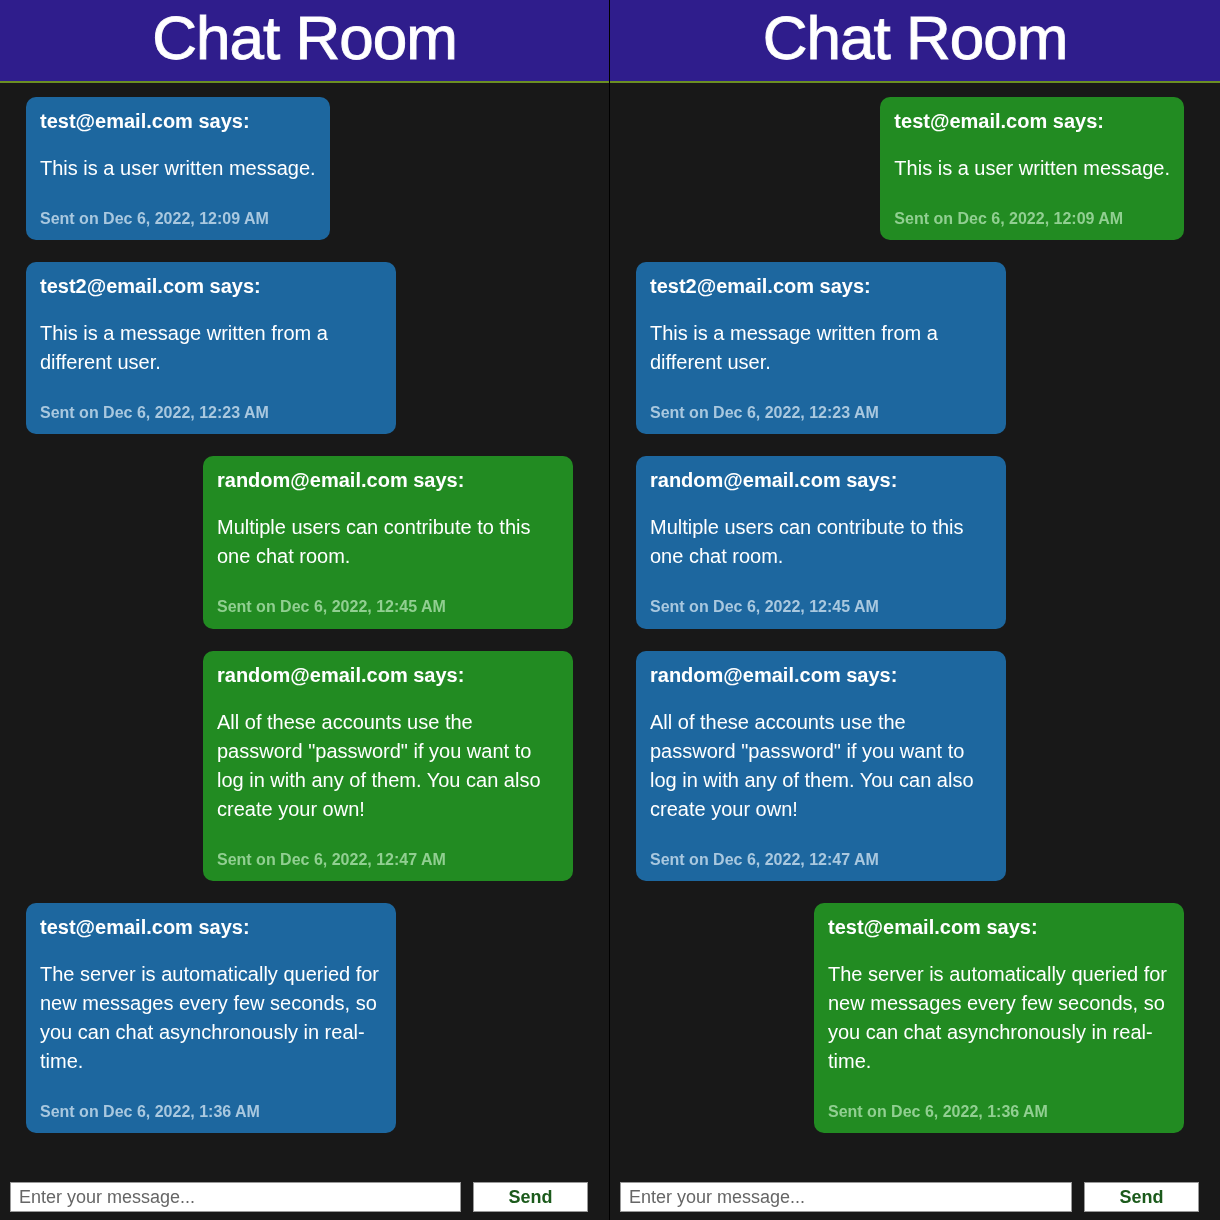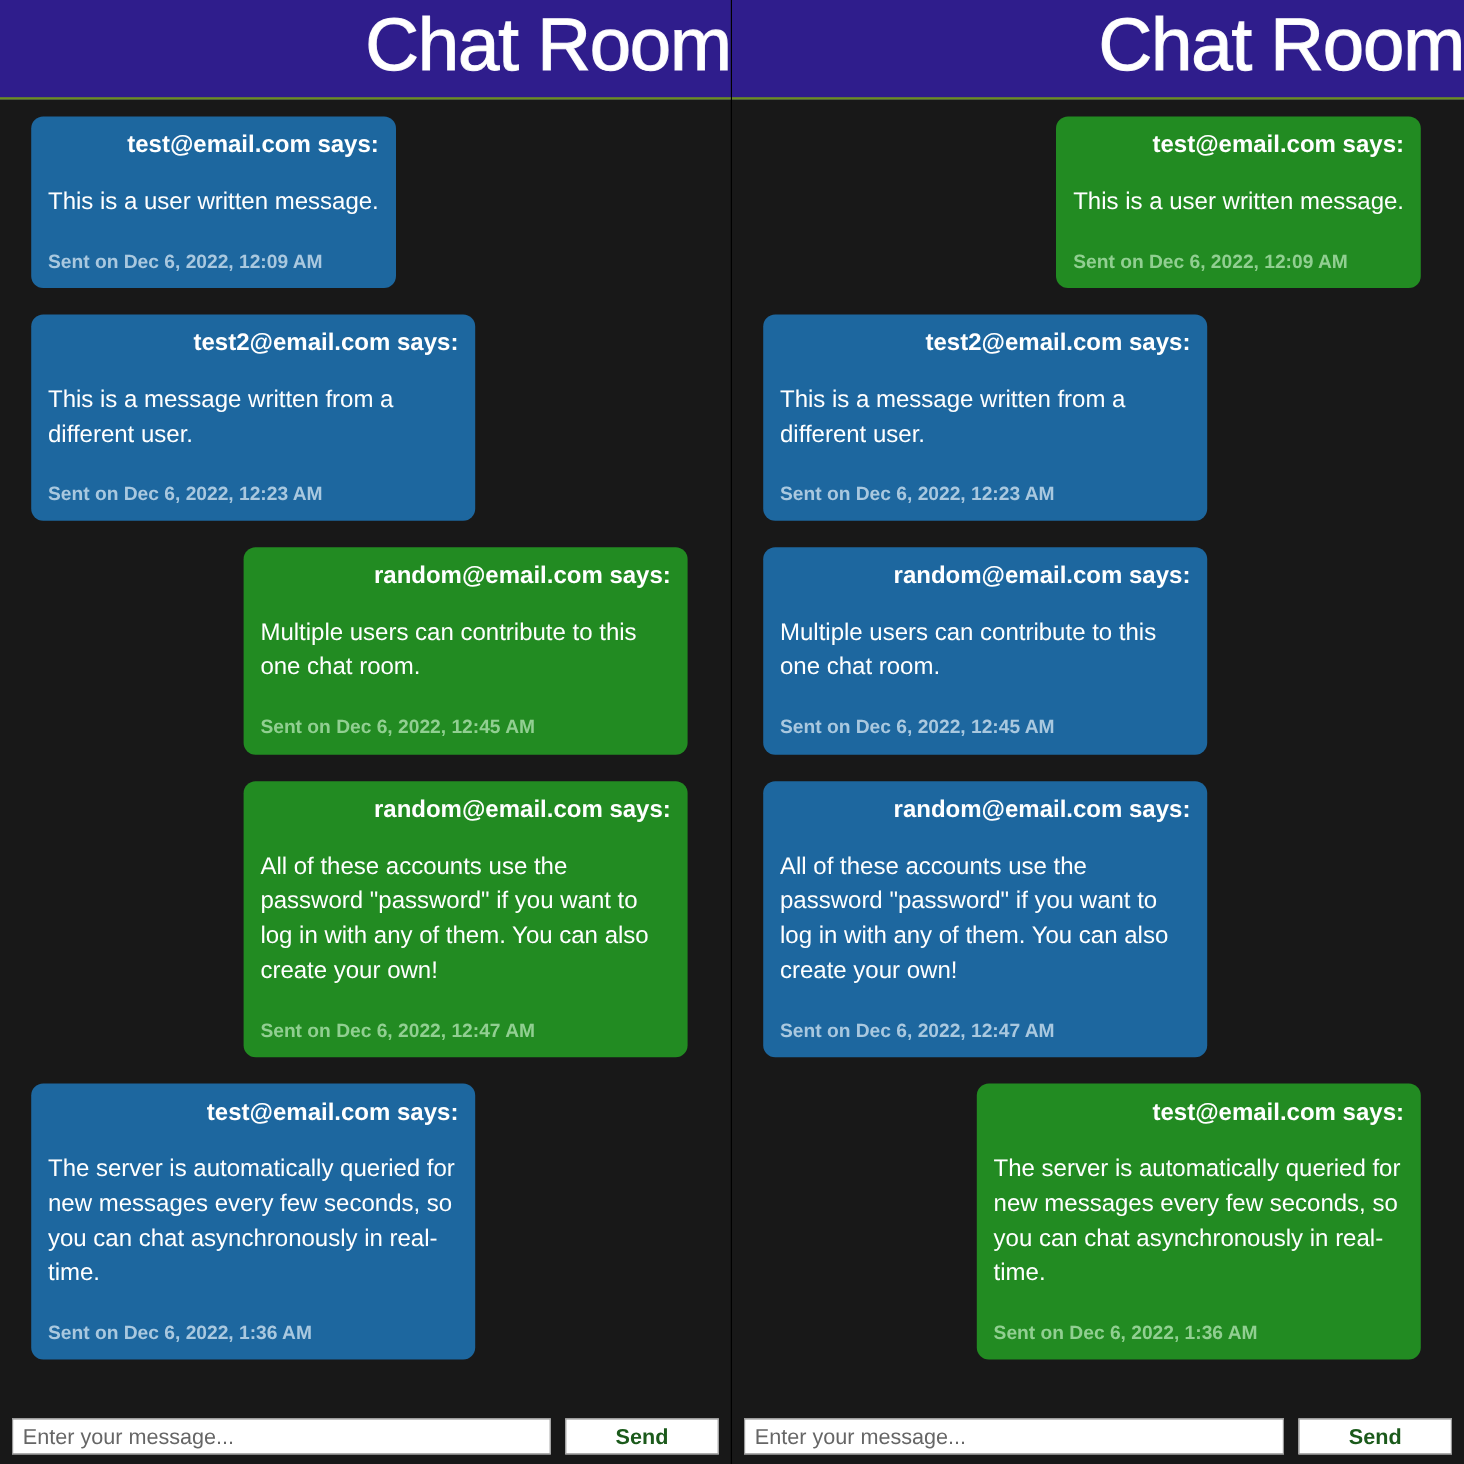--- a/index.html
+++ b/index.html
@@ -21,21 +21,21 @@
       display: flex;
       flex-direction: column;
       position: relative;
     }
     .pane.left {
       border-right: 1px solid #000;
     }
     .header {
       background: #2f1d8c;
       color: #ffffff;
-      text-align: right;
+      text-align: center;
       font-size: 62px;
       font-weight: 400;
       padding: 2px 0 8px 0;
       -webkit-text-stroke: 1px rgba(255,255,255,0.9);
       border-bottom: 2px solid #6b8e23;
       letter-spacing: -1px;
     }
     .messages {
       flex: 1;
       overflow-y: auto;
@@ -70,21 +70,20 @@
     .align-left {
       align-self: flex-start;
     }
     .align-right {
       align-self: flex-end;
     }
     .sender {
       font-weight: bold;
       font-size: 20px;
       color: #ffffff;
-      text-align: right;
     }
     .body {
       margin-top: 18px;
       font-size: 20px;
       color: #ffffff;
     }
     .ts {
       margin-top: 24px;
       font-size: 16px;
       font-weight: bold;
@@ -92,38 +91,38 @@
     .bubble.blue .ts {
       color: #a9c8df;
     }
     .bubble.green .ts {
       color: #91cf91;
     }
     .composer {
       position: absolute;
       bottom: 8px;
       left: 10px;
-      right: 10px;
+      right: 21px;
       display: flex;
       gap: 12px;
     }
     .composer input {
       flex: 1;
       height: 30px;
       padding: 4px 8px;
       font-size: 18px;
       border: 1px solid #999;
       background: #ffffff;
       color: #333;
     }
     .composer input::placeholder {
       color: #666;
     }
     .composer button {
-      width: 128px;
+      width: 115px;
       height: 30px;
       background: #ffffff;
       border: 1px solid #999;
       color: #1b5a1b;
       font-weight: bold;
       font-size: 18px;
       cursor: pointer;
     }
   </style>
 </head>

